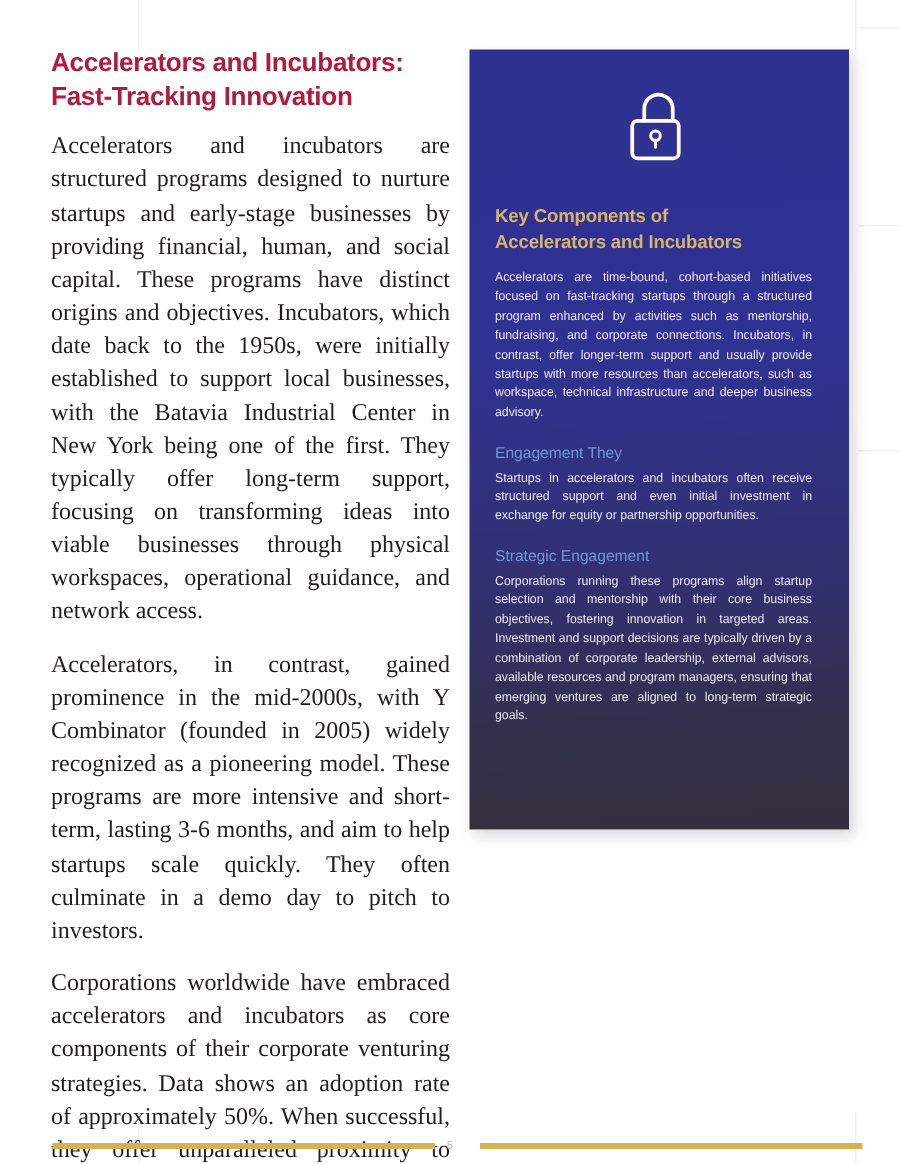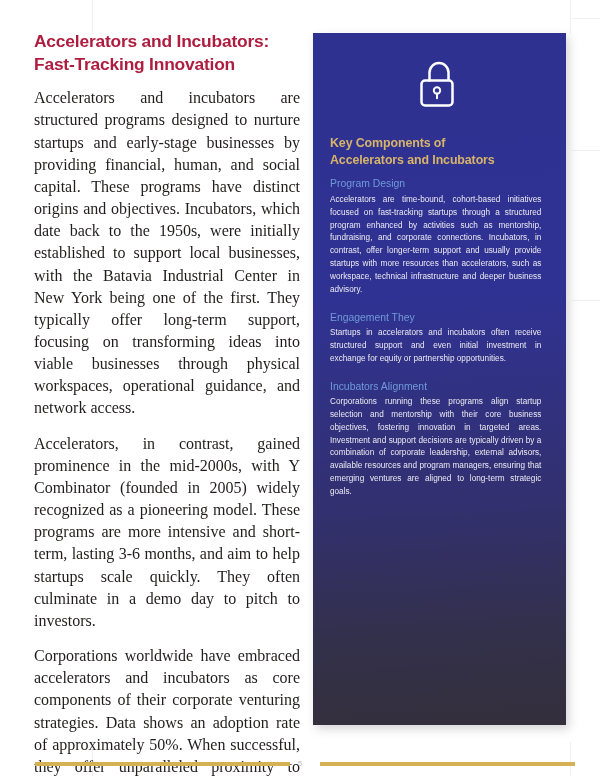--- a/index.html
+++ b/index.html
@@ -60,21 +60,21 @@
     hyphens: none;
   }
   .body-par:last-child { margin-bottom: 16px; }
 
   
   .panel {
     position: absolute;
     left: 313px;
     top: 33px;
     width: 253px;
-    height: 692px;
+    height: 520px;
     background: linear-gradient(177deg, #2f3191 0%, #303293 38%, #32306f 68%, #33304c 86%, #332f3b 100%);
     box-shadow: 3px 4px 9px rgba(120,120,130,0.30);
     overflow: hidden;
   }
 
   .panel-inner {
     position: absolute;
     left: 0; right: 0; top: 0;
     padding: 0 17px;
   }
@@ -188,27 +188,26 @@
 
             <circle cx="21" cy="31.5" r="3.2" stroke="#ffffff" stroke-width="2" fill="none"></circle>
             <path d="M21 34.4 V39.2" stroke="#ffffff" stroke-width="2" stroke-linecap="round"></path>
           </svg>
         </span>
       </div>
 
       <h2 class="panel-heading">Key Components of
 Accelerators and Incubators</h2>
 
-      <h3 class="sec-title">Program Design</h3>
       <p class="sec-body">Accelerators are time-bound, cohort-based initiatives focused on fast-tracking startups through a structured program enhanced by activities such as mentorship, fundraising, and corporate connections. Incubators, in contrast, offer longer-term support and usually provide startups with more resources than accelerators, such as workspace, technical infrastructure and deeper business advisory.</p>
 
       <h3 class="sec-title">Engagement They</h3>
       <p class="sec-body">Startups in accelerators and incubators often receive structured support and even initial investment in exchange for equity or partnership opportunities.</p>
 
-      <h3 class="sec-title">Incubators Alignment</h3>
+      <h3 class="sec-title">Strategic Engagement</h3>
       <p class="sec-body last">Corporations running these programs align startup selection and mentorship with their core business objectives, fostering innovation in targeted areas. Investment and support decisions are typically driven by a combination of corporate leadership, external advisors, available resources and program managers, ensuring that emerging ventures are aligned to long-term strategic goals.</p>
 
     </div>
   </aside>
 
   <div class="footer">
     <div class="rule left"></div>
     <div class="page-num">5</div>
     <div class="rule right"></div>
   </div>

